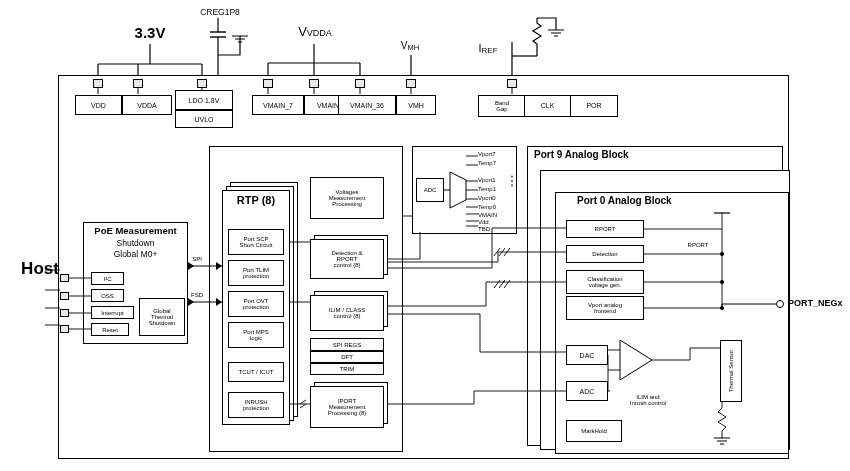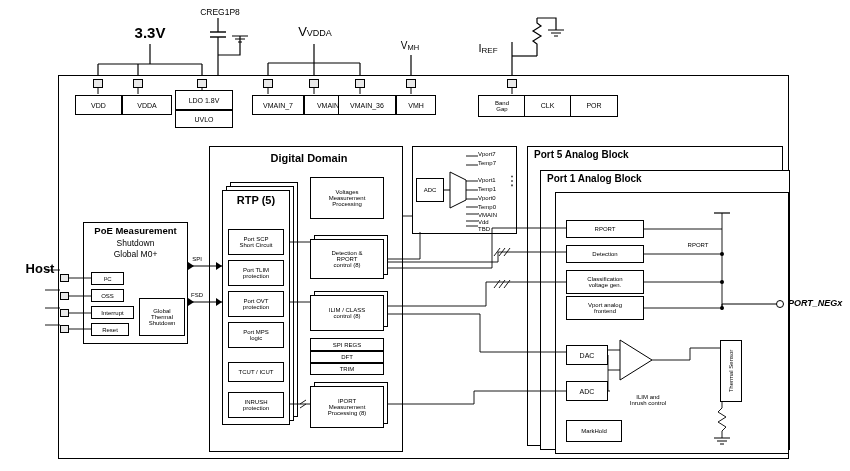--- a/index.html
+++ b/index.html
@@ -103,21 +103,21 @@
   <div class="box" style="left:478px;top:95px;width:140px;height:22px;"></div>
   <div class="lbl xs" style="left:480px;top:96px;width:44px;height:20px;flex-direction:column;">
     <span>Band</span>
       <span>Gap</span>
   </div>
   <div class="ln vl" style="left:524px;top:95px;height:22px;"></div>
   <div class="lbl sm" style="left:525px;top:96px;width:45px;height:20px;">CLK</div>
   <div class="ln vl" style="left:570px;top:95px;height:22px;"></div>
   <div class="lbl sm" style="left:571px;top:96px;width:46px;height:20px;">POR</div>
 
-  <div class="lbl bold" style="left:14px;top:260px;width:52px;height:18px;font-size:13px;">Host</div>
+  <div class="lbl bold" style="left:14px;top:260px;width:52px;height:18px;font-size:17px;">Host</div>
 
   <div class="pad" style="left:60px;top:274px;width:9px;height:8px;"></div>
   <div class="pad" style="left:60px;top:292px;width:9px;height:8px;"></div>
   <div class="pad" style="left:60px;top:309px;width:9px;height:8px;"></div>
   <div class="pad" style="left:60px;top:325px;width:9px;height:8px;"></div>
 
   <div class="box" style="left:83px;top:222px;width:105px;height:122px;"></div>
   <div class="lbl bold" style="left:83px;top:224px;width:105px;height:14px;font-size:9.5px;">PoE Measurement</div>
   <div class="lbl" style="left:83px;top:237px;width:105px;height:12px;font-size:8.5px;">Shutdown</div>
   <div class="lbl" style="left:83px;top:248px;width:105px;height:12px;font-size:8.5px;">Global M0+</div>
@@ -131,26 +131,25 @@
   <div class="lbl xs" style="left:139px;top:298px;width:46px;height:38px;flex-direction:column;">
     <span>Global</span>
     <span>Thermal</span>
     <span>Shutdown</span>
   </div>
 
   <div class="lbl xs" style="left:186px;top:254px;width:22px;height:10px;">SPI</div>
   <div class="lbl xs" style="left:186px;top:290px;width:22px;height:10px;">FSD</div>
 
   <div class="box" style="left:209px;top:146px;width:194px;height:306px;"></div>
-  <div class="lbl bold" style="left:234px;top:151px;width:150px;height:16px;font-size:11px;">Digital Domain</div>
 
   <div class="box" style="left:230px;top:182px;width:68px;height:235px;"></div>
   <div class="box" style="left:226px;top:186px;width:68px;height:235px;"></div>
   <div class="box" style="left:222px;top:190px;width:68px;height:235px;"></div>
-  <div class="lbl bold" style="left:222px;top:193px;width:68px;height:16px;font-size:11px;">RTP (5)</div>
+  <div class="lbl bold" style="left:222px;top:193px;width:68px;height:16px;font-size:11px;">RTP (8)</div>
 
   <div class="box" style="left:228px;top:229px;width:56px;height:26px;"></div>
   <div class="lbl xs" style="left:228px;top:229px;width:56px;height:26px;flex-direction:column;">
     <span>Port SCP</span>
     <span>Short Circuit</span>
   </div>
 
   <div class="box" style="left:228px;top:260px;width:56px;height:26px;"></div>
   <div class="lbl xs" style="left:228px;top:260px;width:56px;height:26px;flex-direction:column;">
     <span>Port TLIM</span>
@@ -236,26 +235,26 @@
   <div class="lbl xs" style="left:464px;top:185px;width:42px;height:9px;justify-content:flex-start;padding-left:14px;">Temp1</div>
   <div class="lbl xs" style="left:464px;top:194px;width:42px;height:9px;justify-content:flex-start;padding-left:14px;">Vport0</div>
   <div class="lbl xs" style="left:464px;top:203px;width:42px;height:9px;justify-content:flex-start;padding-left:14px;">Temp0</div>
   <div class="lbl xs" style="left:464px;top:211px;width:42px;height:9px;justify-content:flex-start;padding-left:14px;">VMAIN</div>
   <div class="lbl xs" style="left:464px;top:218px;width:42px;height:8px;justify-content:flex-start;padding-left:14px;">Vdd</div>
   <div class="lbl xs" style="left:464px;top:225px;width:42px;height:8px;justify-content:flex-start;padding-left:14px;">TBD</div>
 
   <div class="lbl" style="left:505px;top:170px;width:14px;height:22px;font-size:13px;">⋮</div>
 
   <div class="box" style="left:527px;top:146px;width:256px;height:300px;"></div>
-  <div class="lbl bold" style="left:534px;top:148px;width:190px;height:14px;font-size:10px;justify-content:flex-start;">Port 5 Analog Block</div>
+  <div class="lbl bold" style="left:534px;top:148px;width:190px;height:14px;font-size:10px;justify-content:flex-start;">Port 9 Analog Block</div>
 
   <div class="box" style="left:540px;top:170px;width:250px;height:280px;"></div>
-  <div class="lbl bold" style="left:547px;top:172px;width:190px;height:14px;font-size:10px;justify-content:flex-start;">Port 1 Analog Block</div>
 
   <div class="box" style="left:555px;top:192px;width:234px;height:262px;"></div>
+  <div class="lbl bold" style="left:577px;top:194px;width:180px;height:14px;font-size:10px;justify-content:flex-start;">Port 0 Analog Block</div>
 
   <div class="box ctr xs" style="left:566px;top:220px;width:78px;height:18px;">RPORT</div>
   <div class="box ctr xs" style="left:566px;top:245px;width:78px;height:18px;">Detection</div>
   <div class="box" style="left:566px;top:270px;width:78px;height:24px;"></div>
   <div class="lbl xs" style="left:566px;top:270px;width:78px;height:24px;flex-direction:column;">
     <span>Classification</span>
     <span>voltage gen.</span>
   </div>
   <div class="box" style="left:566px;top:296px;width:78px;height:24px;"></div>
   <div class="lbl xs" style="left:566px;top:296px;width:78px;height:24px;flex-direction:column;">
@@ -270,21 +269,21 @@
     <span>ILIM and</span>
     <span>Inrush control</span>
   </div>
 
   <div class="box ctr xs" style="left:566px;top:420px;width:56px;height:22px;">MarkHold</div>
 
   <div class="box" style="left:720px;top:340px;width:22px;height:62px;"></div>
   <div class="lbl xs" style="left:700px;top:340px;width:62px;height:62px;transform:rotate(-90deg);">Thermal Sensor</div>
 
   <div class="lbl xs" style="left:676px;top:240px;width:44px;height:10px;">RPORT</div>
-  <div class="lbl bold" style="left:783px;top:298px;width:66px;height:12px;font-size:9px;justify-content:flex-start;padding-left:5px;font-style:italic;">PORT_NEGx</div>
+  <div class="lbl bold" style="left:783px;top:298px;width:66px;height:12px;font-size:9px;justify-content:flex-start;padding-left:5px;">PORT_NEGx</div>
 
   <svg width="850" height="471">
 
     <path d="M644 229 L722 229" stroke="#000" stroke-width="0.9" fill="none"></path>
     <path d="M722 229 L722 213" stroke="#000" stroke-width="0.9" fill="none"></path>
     <path d="M714 213 L730 213" stroke="#000" stroke-width="1.2" fill="none"></path>
     <path d="M722 229 L722 310" stroke="#000" stroke-width="0.9" fill="none"></path>
     <circle cx="722" cy="254" r="2" fill="#000"></circle>
     <circle cx="722" cy="282" r="2" fill="#000"></circle>
     <circle cx="722" cy="308" r="2" fill="#000"></circle>

